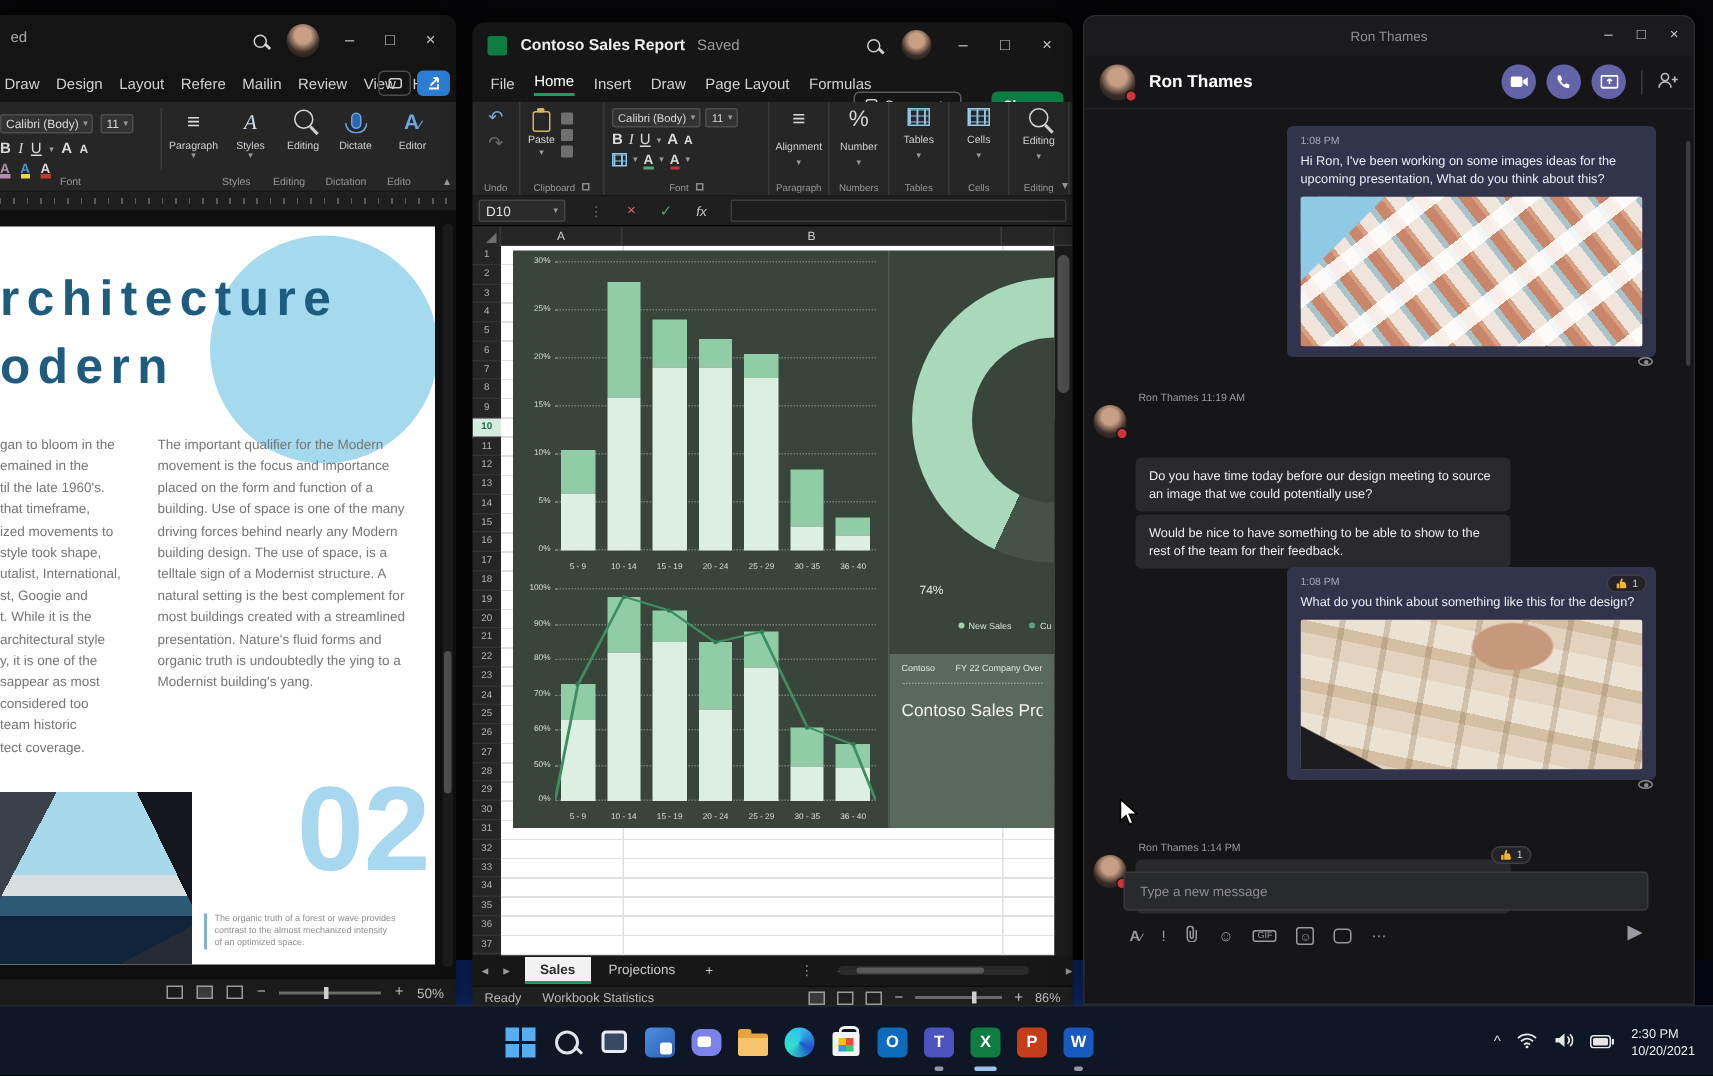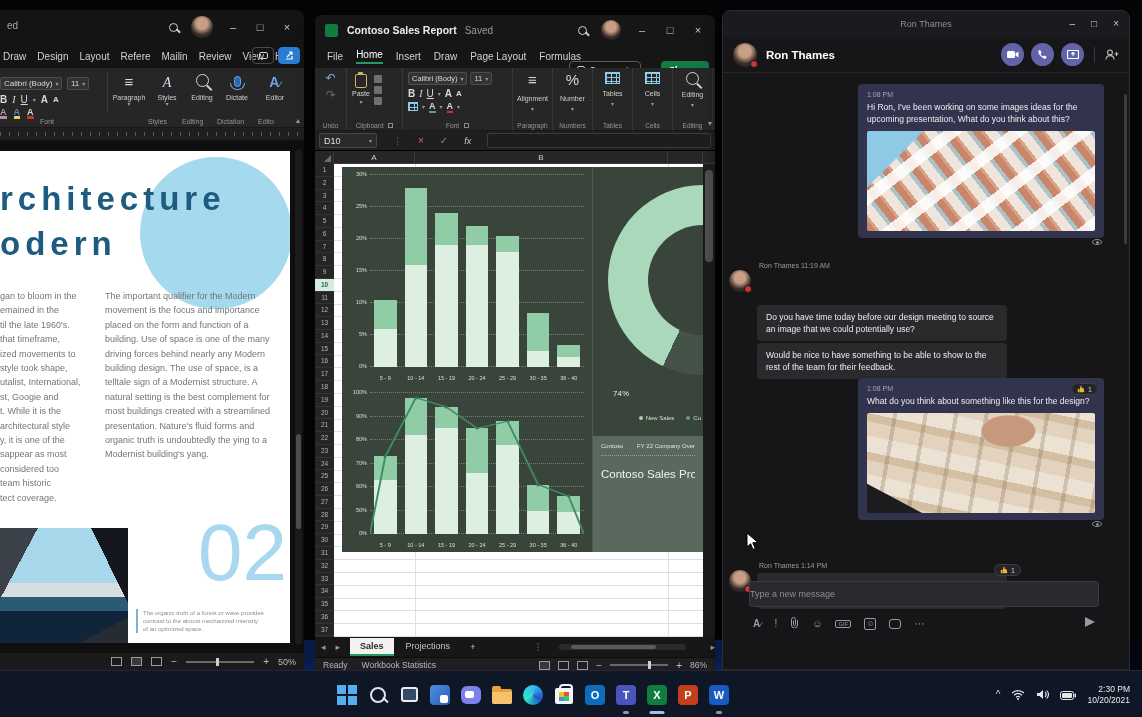--- a/index.html
+++ b/index.html
@@ -60,21 +60,21 @@
 .wd-circle{position:absolute;left:140px;top:6px;width:152px;height:152px;border-radius:50%;background:#a5d9ee}
 .wd-doctitle{position:absolute;left:0;top:26px;font-size:33px;font-weight:700;letter-spacing:5px;color:#1d5c7e;line-height:1.35}
 .wd-cols{position:absolute;left:0;top:138px;right:6px;display:flex;gap:12px;color:#757575;font-size:9px;line-height:14.4px}
 .wd-colL{width:93px;overflow:hidden;white-space:nowrap}
 .wd-colR{width:179px}
 .img-arch{position:absolute;left:0;top:377px;width:128px;height:115px;background:
  linear-gradient(118deg,#3a4149 0 20%,transparent 20%),
  linear-gradient(244deg,#14181e 0 20%,transparent 20%),
  linear-gradient(332deg,#262c33 0 14%,transparent 14%),
  linear-gradient(180deg,#a6d7ea 0 48%,#d8dde0 48% 60%,#2c5a74 60% 72%,#10243a 72%)}
-.wd-02{position:absolute;right:3px;top:362px;font-size:80px;font-weight:400;color:#a7d8ef;line-height:1}
+.wd-02{position:absolute;right:3px;top:362px;font-size:80px;font-weight:700;color:#a7d8ef;line-height:1}
 .wd-caption{position:absolute;left:136px;top:458px;width:128px;border-left:2px solid #7fb3d6;padding-left:5px;font-size:6px;line-height:8px;color:#8d8d8d}
 .wd-vscroll{position:absolute;right:2px;top:8px;bottom:8px;width:7px;background:#1c1c1c;border-radius:4px}
 .wd-vscroll .thumb{position:absolute;left:1px;right:1px;top:285px;height:95px;background:#4f4f4f;border-radius:4px}
 .wd-status{position:absolute;left:0;right:0;bottom:0;height:17px;background:#1b1b1b;display:flex;align-items:center;justify-content:flex-end;gap:9px;padding-right:8px;color:#bdbdbd;font-size:9px}
 .viewico{width:11px;height:9px;border:1px solid #9a9a9a;display:inline-block}
 .zoomslider{width:68px;height:2px;background:#6a6a6a;position:relative}
 .zoomslider .knob{position:absolute;top:-3px;width:3px;height:8px;background:#cfcfcf}
 .zoomsign{font-size:10px;color:#bdbdbd}
 
 
@@ -176,21 +176,21 @@
  linear-gradient(28deg,#1d1d20 0 13%,transparent 13.5%),
  repeating-linear-gradient(100deg,transparent 0 26px,rgba(120,95,60,.25) 26px 30px),
  repeating-linear-gradient(12deg,#e3d2bd 0 14px,#d5bfa3 14px 22px,#ece2d4 22px 38px)}
 .seen{position:absolute;right:2px;bottom:-11px}
 .reaction{position:absolute;right:6px;top:5px;background:#242428;border:1px solid #3e3e44;border-radius:8px;font-size:7px;color:#d0d0d0;padding:1px 5px;display:flex;align-items:center;gap:3px}
 .msg-recv{position:absolute;left:34px;background:#2a2a2c;border-radius:4px;padding:6px 9px}
 .recv-head{position:absolute;left:36px;font-size:7px;color:#9a9a9e}
 .tm-avatar{position:absolute;left:6px;width:22px;height:22px;border-radius:50%;background:radial-gradient(circle at 50% 35%,#c89f85 0 30%,#3a2e28 62%,#17171a)}
 .tm-scroll{position:absolute;right:2px;top:20px;width:3px;height:150px;background:#3c3c40;border-radius:2px}
 .tm-composer{position:absolute;left:0;right:0;bottom:0;height:100px}
-.tm-input{position:absolute;left:26px;right:30px;top:12px;height:26px;background:#292a2d;border:1px solid #3a3a3e;border-radius:3px;color:#e8e8e8;font-size:9px;padding:0 0;outline:none}
+.tm-input{position:absolute;left:26px;right:30px;top:12px;height:26px;background:#292a2d;border:1px solid #3a3a3e;border-radius:3px;color:#e8e8e8;font-size:9px;padding:0 10px;outline:none}
 .tm-input::placeholder{color:#8c8c92}
 .tm-tools{position:absolute;left:30px;top:48px;display:flex;gap:13px;align-items:center;color:#9a9aa0;font-size:10px}
 .gifchip{font-size:6px;border:1px solid #9a9aa0;border-radius:2px;padding:0 2px}
 .sendbtn{position:absolute;right:34px;top:48px;width:0;height:0;border-left:10px solid #9a9aa0;border-top:5px solid transparent;border-bottom:5px solid transparent}
 
 
 #taskbar{position:absolute;left:0;right:0;top:670px;height:47px;background:rgba(16,23,38,.97);border-top:1px solid rgba(255,255,255,.07);z-index:5}
 .tb-center{position:absolute;left:334px;top:0;height:47px;display:flex;align-items:center;gap:5px}
 .tb-ico{width:26px;height:26px;border-radius:4px;display:flex;align-items:center;justify-content:center;position:relative}
 .tb-ico .ind{position:absolute;bottom:-6px;left:50%;transform:translateX(-50%);width:6px;height:3px;border-radius:2px;background:#8d97a8}
@@ -207,21 +207,21 @@
 .chatbub::after{content:"";position:absolute;left:4px;top:5px;width:9px;height:7px;background:#fff;border-radius:2px}
 .folder{width:20px;height:15px;background:#e8a33d;border-radius:2px;position:relative;margin-top:3px}
 .folder::before{content:"";position:absolute;top:-3px;left:0;width:9px;height:4px;background:#e8a33d;border-radius:2px 2px 0 0}
 .folder::after{content:"";position:absolute;left:0;right:0;top:3px;bottom:0;background:#f6c26b;border-radius:0 0 2px 2px}
 .edgeball{width:20px;height:20px;border-radius:50%;background:conic-gradient(#35c1f1,#2052cb,#30e3ca,#35c1f1)}
 .storebag{width:18px;height:16px;background:#f2f4f8;border-radius:2px;margin-top:3px;position:relative}
 .storebag::before{content:"";position:absolute;top:-4px;left:4px;width:10px;height:5px;border:2px solid #f2f4f8;border-bottom:none;border-radius:4px 4px 0 0}
 .storebag::after{content:"";position:absolute;inset:4px 4px 3px 4px;background:conic-gradient(#e74d3c 0 25%,#2ecc71 0 50%,#3498db 0 75%,#f1c40f 0)}
 .tb-tray{position:absolute;right:0;top:0;height:47px;display:flex;align-items:center;gap:11px;padding-right:12px;color:#e6e6e6}
 .tray-chev{font-size:10px;color:#d8d8d8}
-.clock{text-align:right;font-size:8.5px;line-height:11px;color:#ececec}
+.clock{font-size:8.5px;line-height:11px;color:#ececec}
 
 
 #cursor{position:absolute;left:746px;top:532px;z-index:9}
 
 
 #chart1{top:0;height:218px}
 #chart2{top:218px;height:167px}
 </style>
 </head>
 <body>

